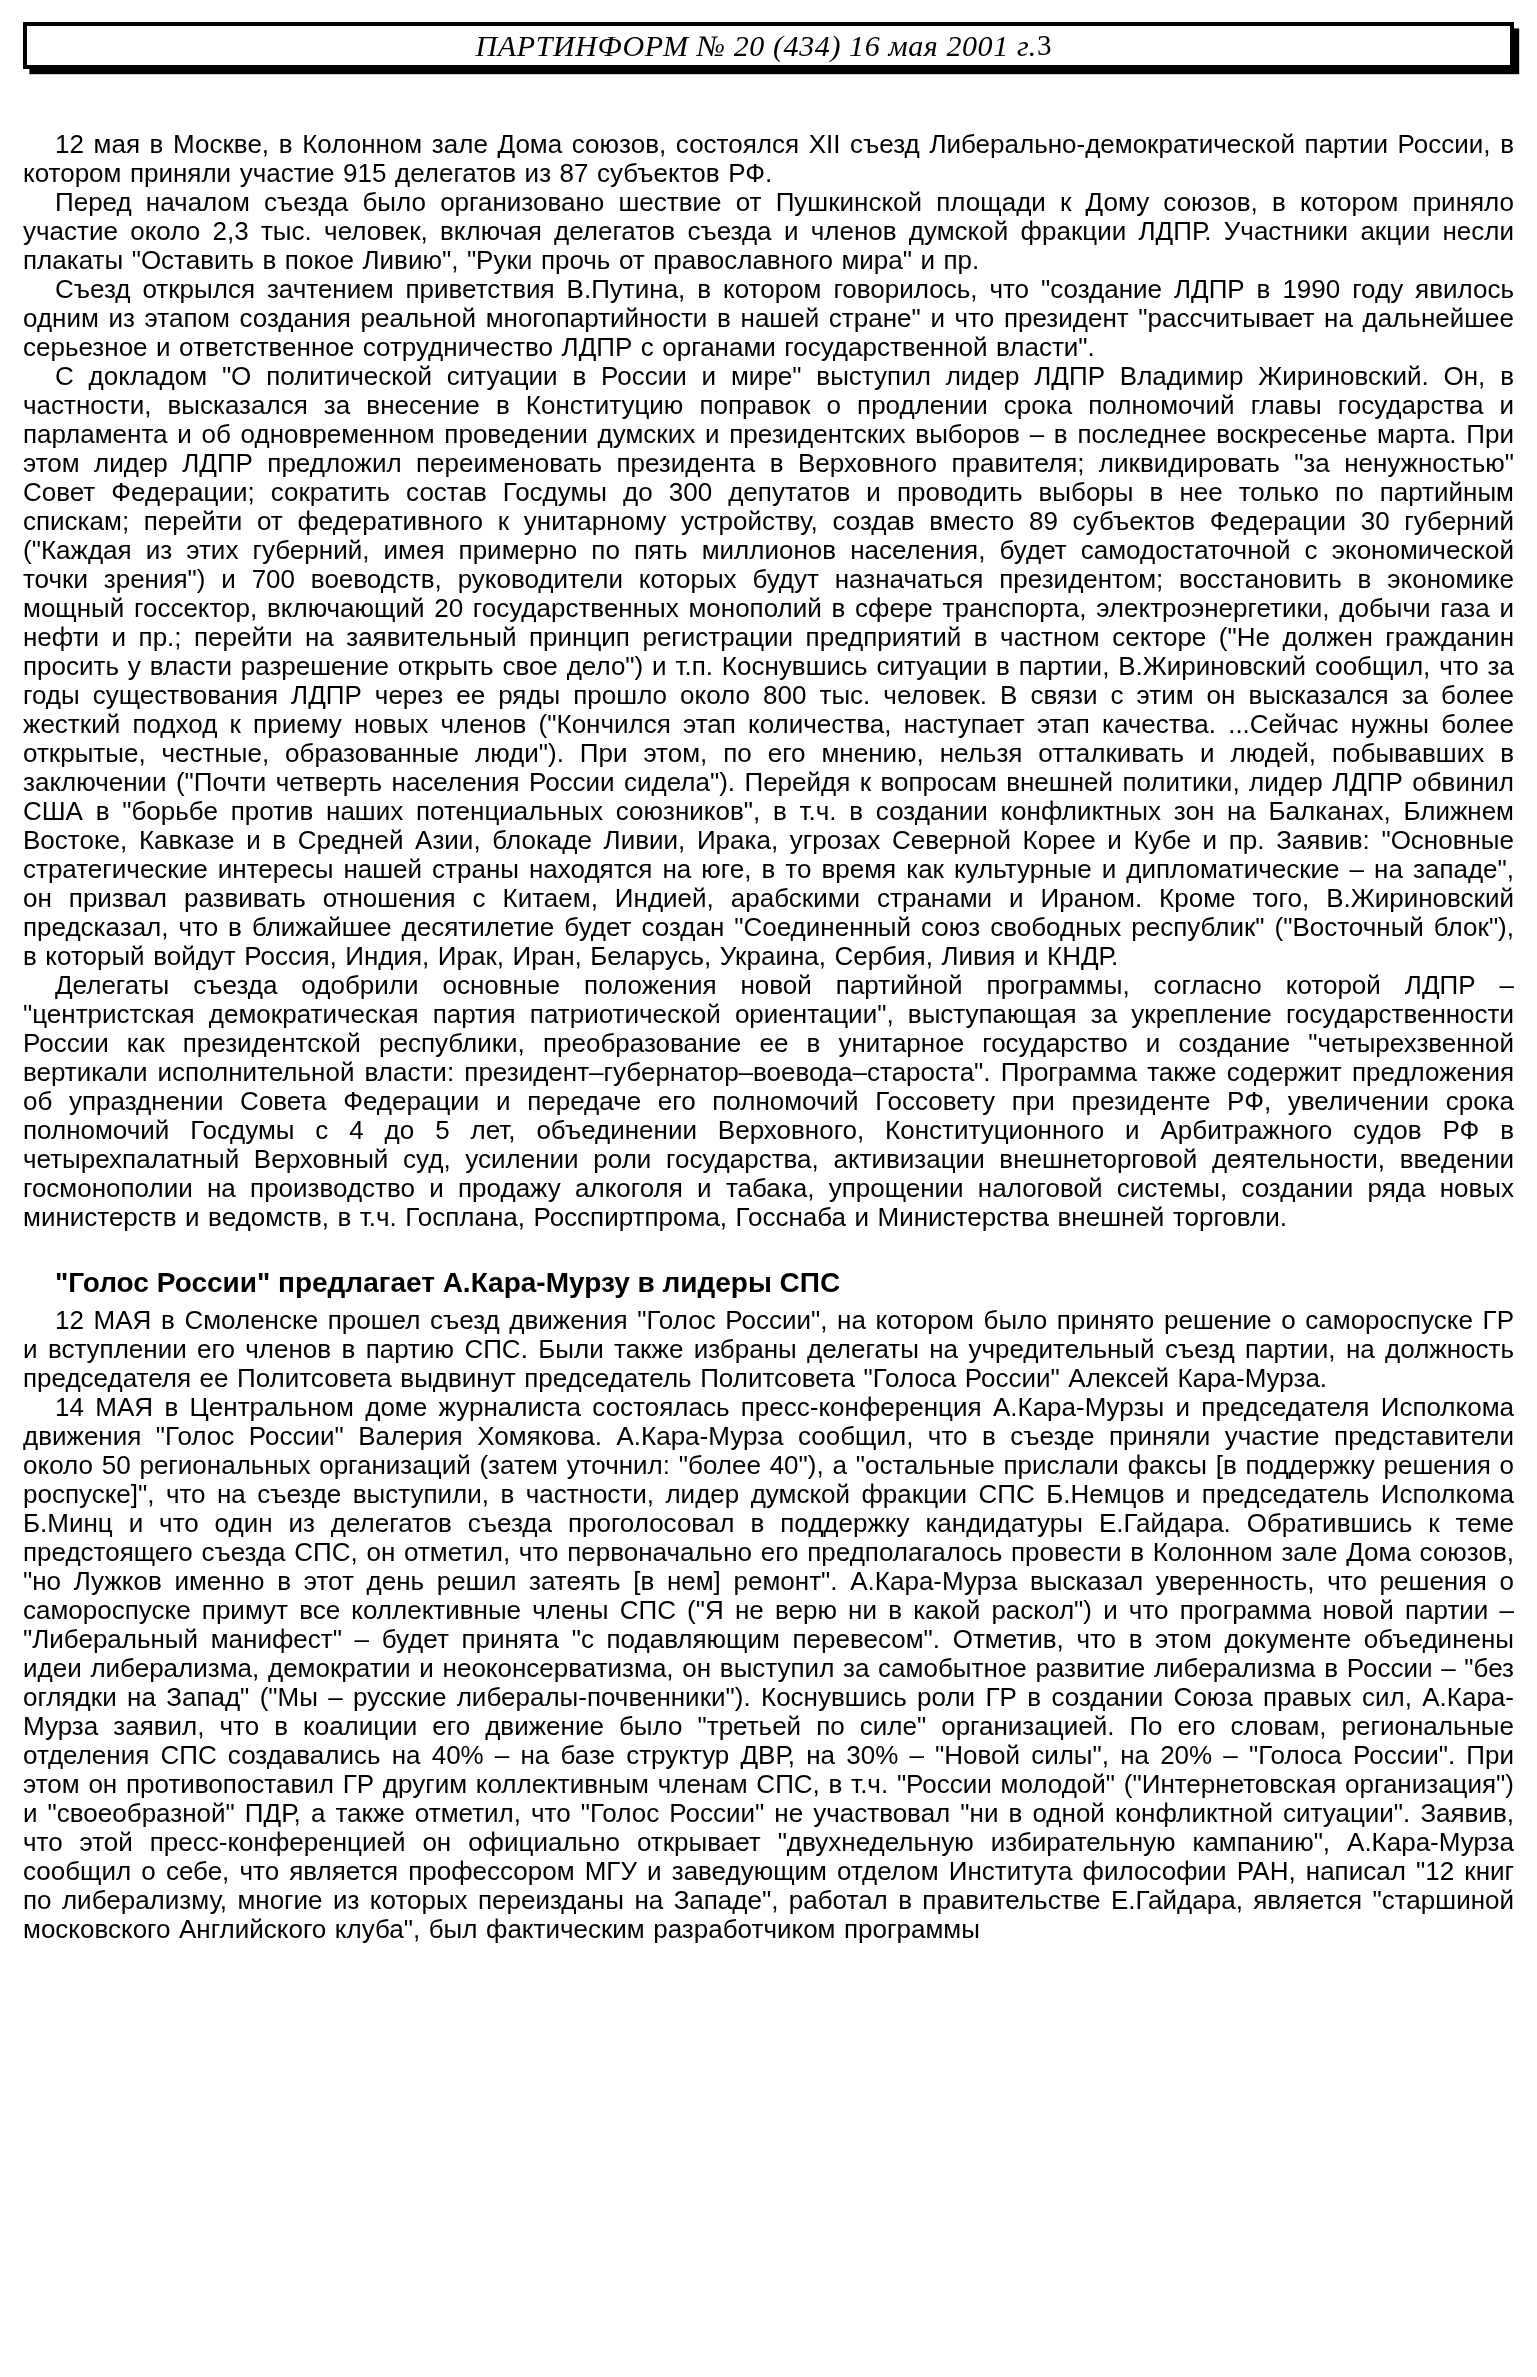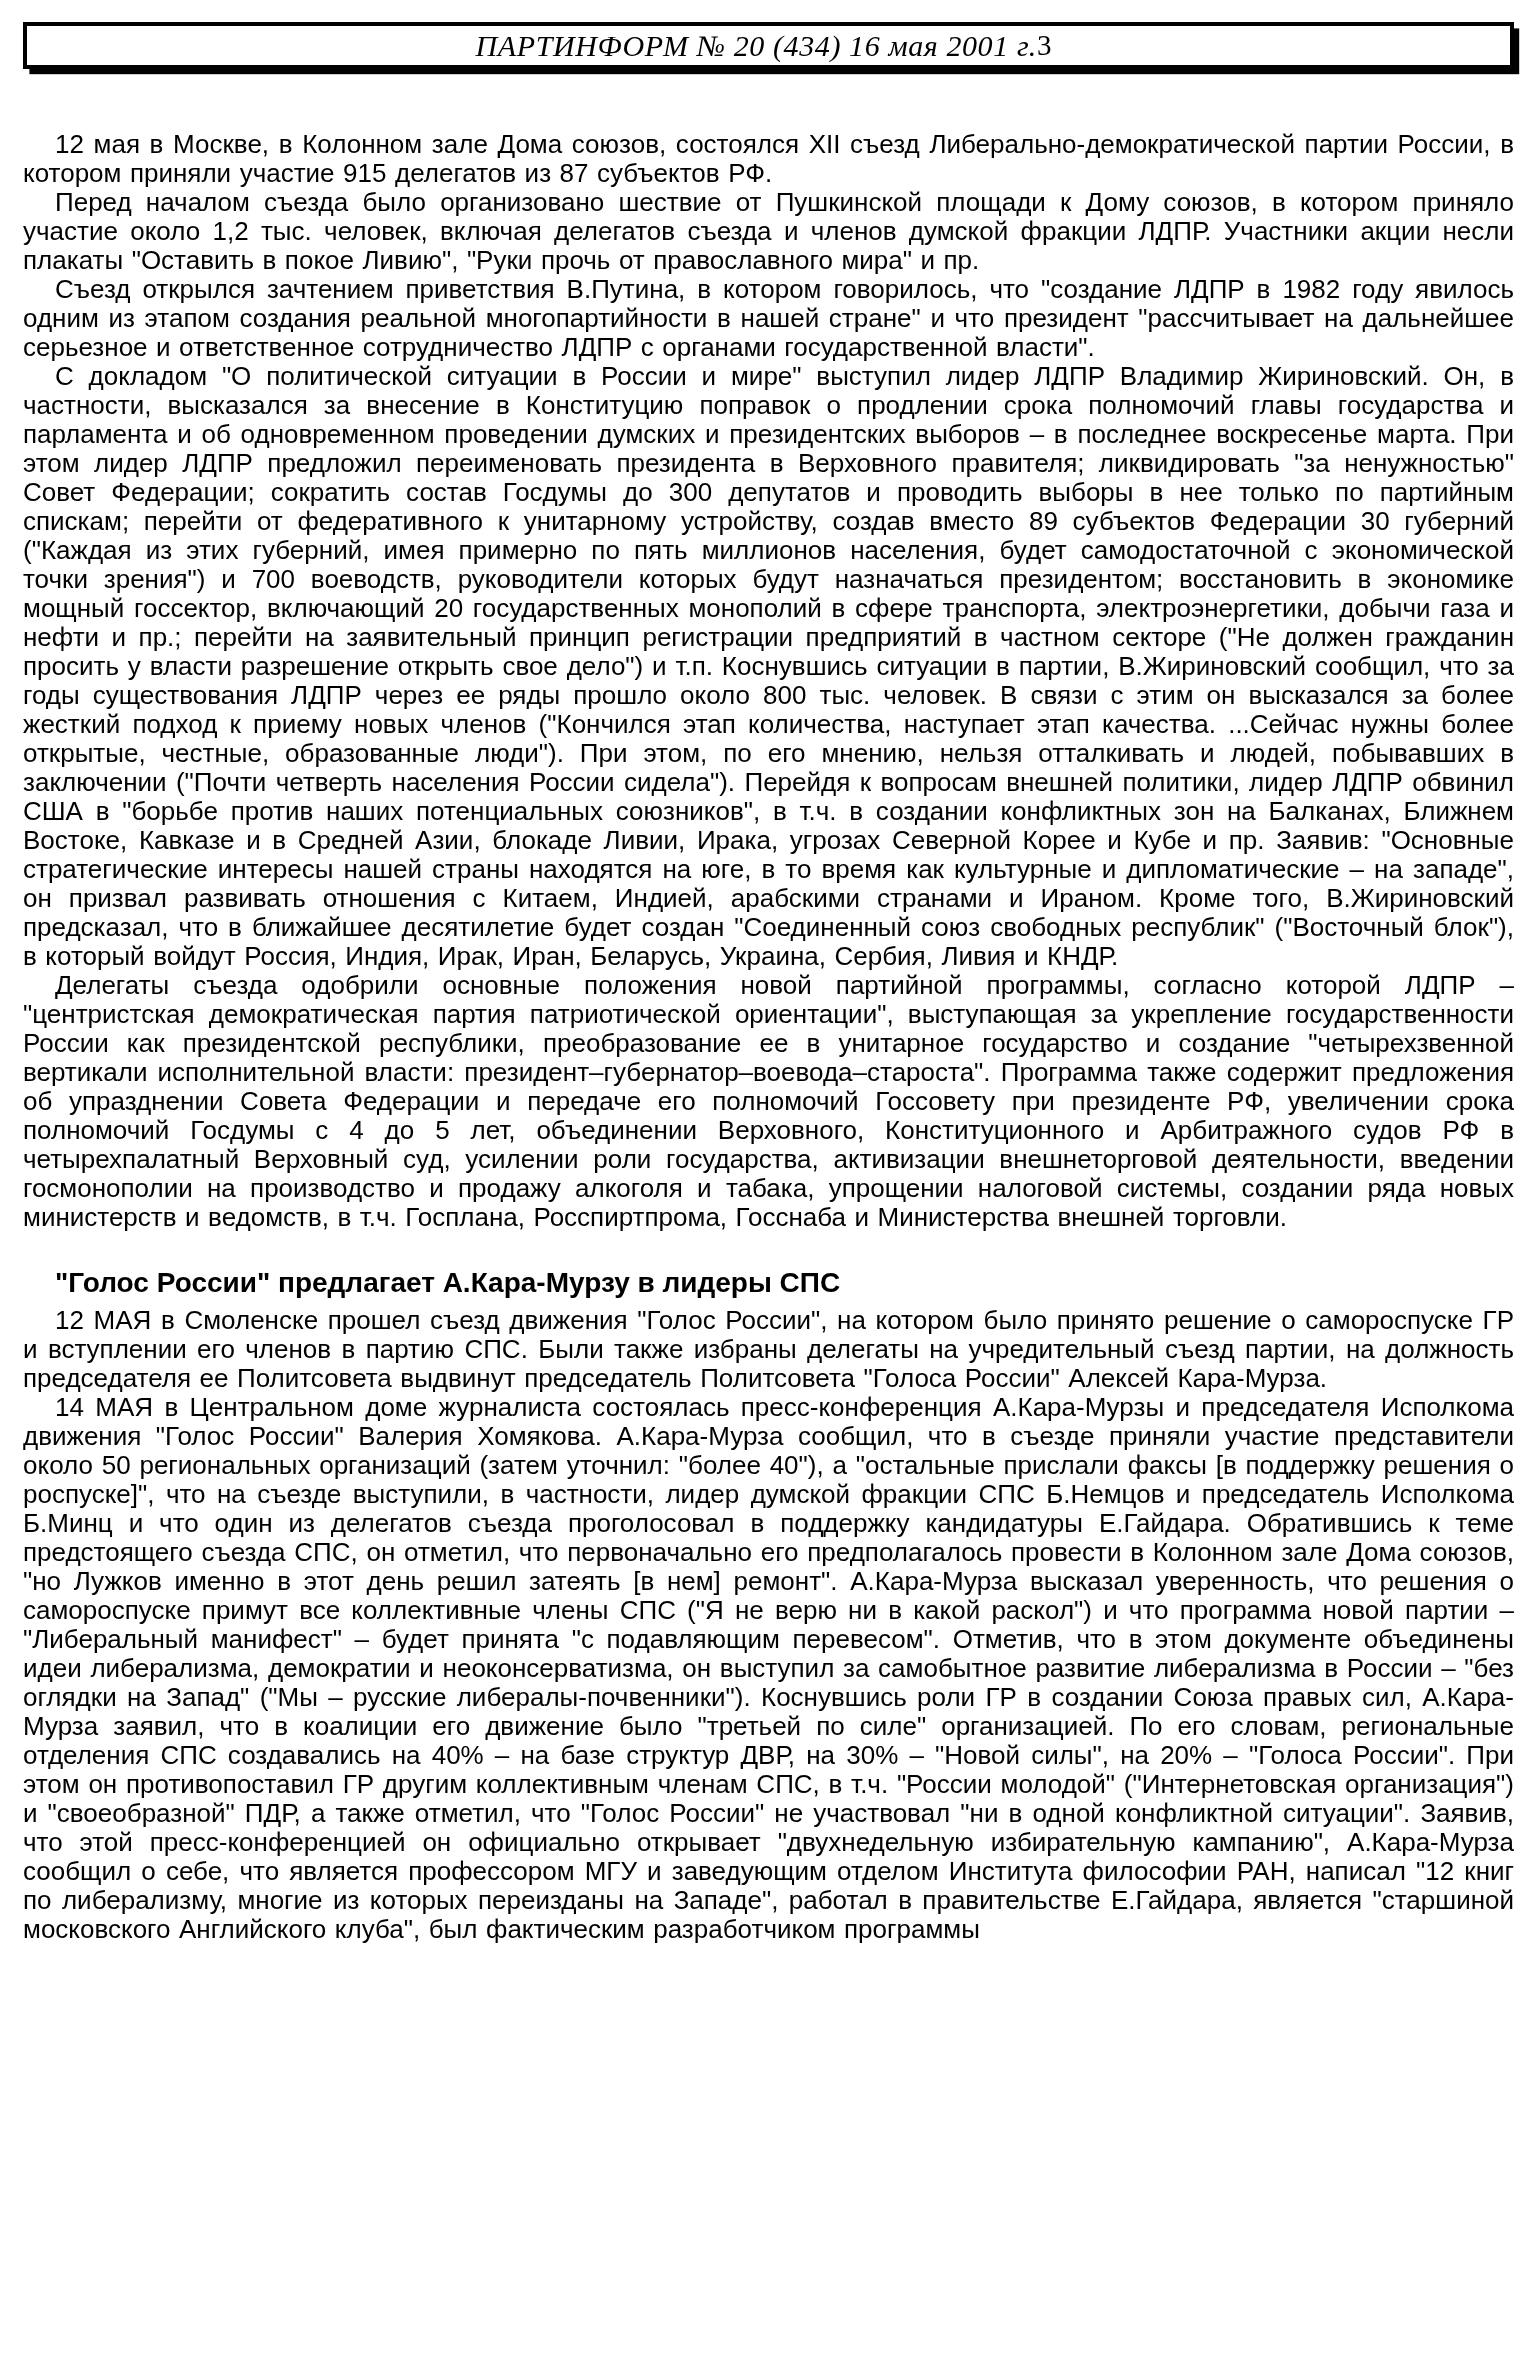--- a/index.html
+++ b/index.html
@@ -66,23 +66,23 @@
 
   <header class="masthead">
     <span class="masthead-title">ПАРТИНФОРМ № 20 (434) 16 мая 2001 г.</span>
     <span class="masthead-page">3</span>
   </header>
 
   <main class="body-text">
 
     <p>12 мая в Москве, в Колонном зале Дома союзов, состоялся XII съезд Либерально-демократической партии России, в котором приняли участие 915 делегатов из 87 субъектов РФ.</p>
 
-    <p>Перед началом съезда было организовано шествие от Пушкинской площади к Дому союзов, в котором приняло участие около 1,2 тыс. человек, включая делегатов съезда и членов думской фракции ЛДПР. Участники акции несли плакаты "Оставить в покое Ливию", "Руки прочь от православного мира" и пр.</p>
+    <p>Перед началом съезда было организовано шествие от Пушкинской площади к Дому союзов, в котором приняло участие около 2,3 тыс. человек, включая делегатов съезда и членов думской фракции ЛДПР. Участники акции несли плакаты "Оставить в покое Ливию", "Руки прочь от православного мира" и пр.</p>
 
-    <p>Съезд открылся зачтением приветствия В.Путина, в котором говорилось, что "создание ЛДПР в 1982 году явилось одним из этапом создания реальной многопартийности в нашей стране" и что президент "рассчитывает на дальнейшее серьезное и ответственное сотрудничество ЛДПР с органами государственной власти".</p>
+    <p>Съезд открылся зачтением приветствия В.Путина, в котором говорилось, что "создание ЛДПР в 1990 году явилось одним из этапом создания реальной многопартийности в нашей стране" и что президент "рассчитывает на дальнейшее серьезное и ответственное сотрудничество ЛДПР с органами государственной власти".</p>
 
     <p>С докладом "О политической ситуации в России и мире" выступил лидер ЛДПР Владимир Жириновский. Он, в частности, высказался за внесение в Конституцию поправок о продлении срока полномочий главы государства и парламента и об одновременном проведении думских и президентских выборов – в последнее воскресенье марта. При этом лидер ЛДПР предложил переименовать президента в Верховного правителя; ликвидировать "за ненужностью" Совет Федерации; сократить состав Госдумы до 300 депутатов и проводить выборы в нее только по партийным спискам; перейти от федеративного к унитарному устройству, создав вместо 89 субъектов Федерации 30 губерний ("Каждая из этих губерний, имея примерно по пять миллионов населения, будет самодостаточной с экономической точки зрения") и 700 воеводств, руководители которых будут назначаться президентом; восстановить в экономике мощный госсектор, включающий 20 государственных монополий в сфере транспорта, электроэнергетики, добычи газа и нефти и пр.; перейти на заявительный принцип регистрации предприятий в частном секторе ("Не должен гражданин просить у власти разрешение открыть свое дело") и т.п. Коснувшись ситуации в партии, В.Жириновский сообщил, что за годы существования ЛДПР через ее ряды прошло около 800 тыс. человек. В связи с этим он высказался за более жесткий подход к приему новых членов ("Кончился этап количества, наступает этап качества. ...Сейчас нужны более открытые, честные, образованные люди"). При этом, по его мнению, нельзя отталкивать и людей, побывавших в заключении ("Почти четверть населения России сидела"). Перейдя к вопросам внешней политики, лидер ЛДПР обвинил США в "борьбе против наших потенциальных союзников", в т.ч. в создании конфликтных зон на Балканах, Ближнем Востоке, Кавказе и в Средней Азии, блокаде Ливии, Ирака, угрозах Северной Корее и Кубе и пр. Заявив: "Основные стратегические интересы нашей страны находятся на юге, в то время как культурные и дипломатические – на западе", он призвал развивать отношения с Китаем, Индией, арабскими странами и Ираном. Кроме того, В.Жириновский предсказал, что в ближайшее десятилетие будет создан "Соединенный союз свободных республик" ("Восточный блок"), в который войдут Россия, Индия, Ирак, Иран, Беларусь, Украина, Сербия, Ливия и КНДР.</p>
 
     <p>Делегаты съезда одобрили основные положения новой партийной программы, согласно которой ЛДПР – "центристская демократическая партия патриотической ориентации", выступающая за укрепление государственности России как президентской республики, преобразование ее в унитарное государство и создание "четырехзвенной вертикали исполнительной власти: президент–губернатор–воевода–староста". Программа также содержит предложения об упразднении Совета Федерации и передаче его полномочий Госсовету при президенте РФ, увеличении срока полномочий Госдумы с 4 до 5 лет, объединении Верховного, Конституционного и Арбитражного судов РФ в четырехпалатный Верховный суд, усилении роли государства, активизации внешнеторговой деятельности, введении госмонополии на производство и продажу алкоголя и табака, упрощении налоговой системы, создании ряда новых министерств и ведомств, в т.ч. Госплана, Росспиртпрома, Госснаба и Министерства внешней торговли.</p>
 
     <h2 class="section-heading">"Голос России" предлагает А.Кара-Мурзу в лидеры СПС</h2>
 
     <p>12 МАЯ в Смоленске прошел съезд движения "Голос России", на котором было принято решение о самороспуске ГР и вступлении его членов в партию СПС. Были также избраны делегаты на учредительный съезд партии, на должность председателя ее Политсовета выдвинут председатель Политсовета "Голоса России" Алексей Кара-Мурза.</p>
 
     <p>14 МАЯ в Центральном доме журналиста состоялась пресс-конференция А.Кара-Мурзы и председателя Исполкома движения "Голос России" Валерия Хомякова. А.Кара-Мурза сообщил, что в съезде приняли участие представители около 50 региональных организаций (затем уточнил: "более 40"), а "остальные прислали факсы [в поддержку решения о роспуске]", что на съезде выступили, в частности, лидер думской фракции СПС Б.Немцов и председатель Исполкома Б.Минц и что один из делегатов съезда проголосовал в поддержку кандидатуры Е.Гайдара. Обратившись к теме предстоящего съезда СПС, он отметил, что первоначально его предполагалось провести в Колонном зале Дома союзов, "но Лужков именно в этот день решил затеять [в нем] ремонт". А.Кара-Мурза высказал уверенность, что решения о самороспуске примут все коллективные члены СПС ("Я не верю ни в какой раскол") и что программа новой партии – "Либеральный манифест" – будет принята "с подавляющим перевесом". Отметив, что в этом документе объединены идеи либерализма, демократии и неоконсерватизма, он выступил за самобытное развитие либерализма в России – "без оглядки на Запад" ("Мы – русские либералы-почвенники"). Коснувшись роли ГР в создании Союза правых сил, А.Кара-Мурза заявил, что в коалиции его движение было "третьей по силе" организацией. По его словам, региональные отделения СПС создавались на 40% – на базе структур ДВР, на 30% – "Новой силы", на 20% – "Голоса России". При этом он противопоставил ГР другим коллективным членам СПС, в т.ч. "России молодой" ("Интернетовская организация") и "своеобразной" ПДР, а также отметил, что "Голос России" не участвовал "ни в одной конфликтной ситуации". Заявив, что этой пресс-конференцией он официально открывает "двухнедельную избирательную кампанию", А.Кара-Мурза сообщил о себе, что является профессором МГУ и заведующим отделом Института философии РАН, написал "12 книг по либерализму, многие из которых переизданы на Западе", работал в правительстве Е.Гайдара, является "старшиной московского Английского клуба", был фактическим разработчиком программы</p>

